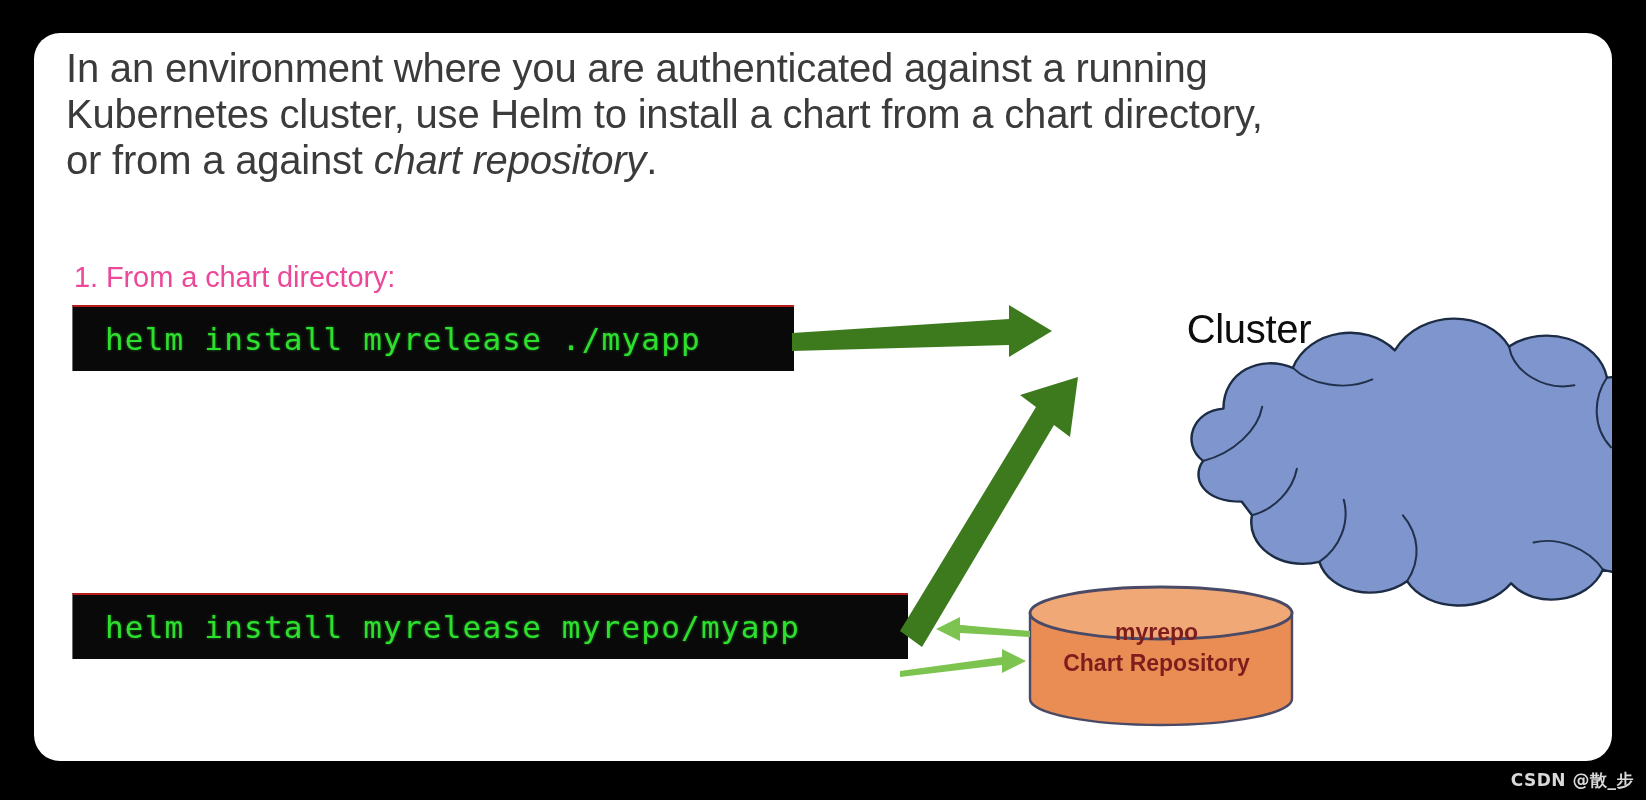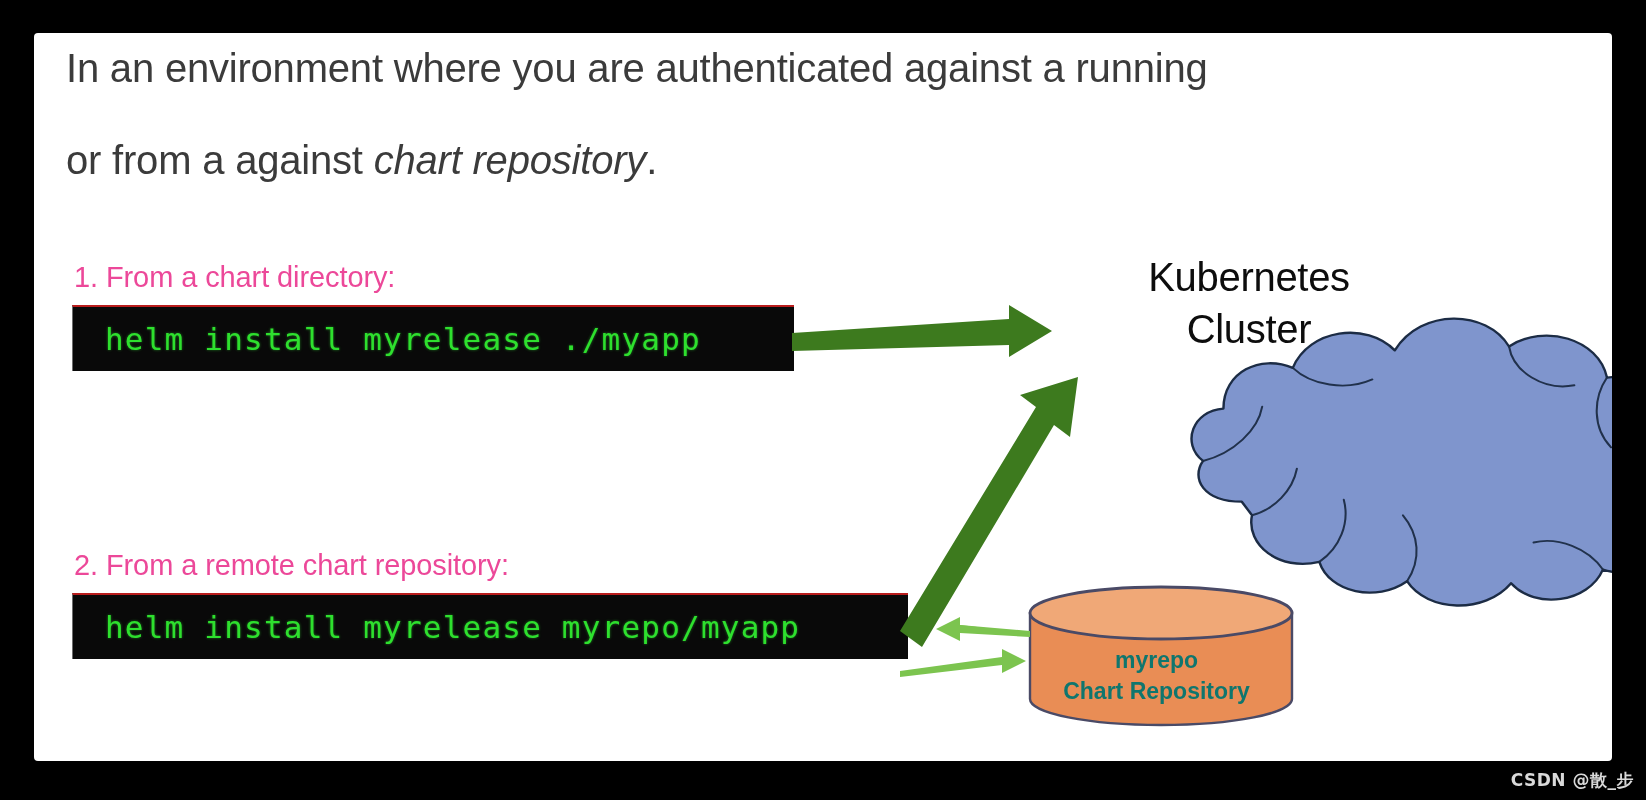--- a/index.html
+++ b/index.html
@@ -22,21 +22,21 @@
   }
 
   
   #slide-card {
     position: absolute;
     left: 34px;
     top: 33px;
     width: 1578px;
     height: 728px;
     background: #ffffff;
-    border-radius: 4px;
+    border-radius: 26px;
     overflow: hidden;
   }
 
   
   #headline {
     position: absolute;
     left: 32px;
     top: 12px;
     width: 1300px;
     color: #3b3b3b;
@@ -118,24 +118,24 @@
     font-size: 40px;
     line-height: 52px;
     font-weight: 400;
     letter-spacing: -0.3px;
   }
 
   
   #repo-label {
     position: absolute;
     left: 985px;
-    top: 612px;
+    top: 584px;
     width: 275px;
     text-align: center;
-    color: #0f766e;
+    color: #7f1d1d;
     font-family: "Liberation Sans", sans-serif;
   }
   #repo-label .repo-name {
     display: block;
     font-size: 23px;
     font-weight: bold;
     line-height: 30px;
   }
   #repo-label .repo-kind {
     display: block;
@@ -158,31 +158,30 @@
 </style>
 </head>
 <body>
 
 <div id="stage">
 
   <div id="slide-card">
 
     <div id="headline">
       <span>In an environment where you are authenticated against a running</span><br>
-      <br>
+      <span>Kubernetes cluster, use Helm to install a chart from a chart directory,</span><br>
       <span>or from a against </span><span class="em">chart repository</span><span>.</span>
     </div>
 
     <div class="step-caption" id="caption-1">1. From a chart directory:</div>
 
     <div class="terminal" id="terminal-1">
       <span class="cmd">helm install myrelease ./myapp</span>
     </div>
 
-    <div class="step-caption" id="caption-2">2. From a remote chart repository:</div>
 
     <div class="terminal" id="terminal-2">
       <span class="cmd">helm install myrelease myrepo/myapp</span>
     </div>
 
     <svg id="art" viewBox="0 0 1578 728">
 
       <g>
         <path d="
             M 190 310
@@ -239,21 +238,21 @@
 
         <path d="M 996 600 L 926 592 L 926 584 L 902 596 L 926 608 L 926 600 Z" fill="#7cc44f"></path>
         <path d="M 926 592 L 996 598 L 996 604 L 926 600 Z" fill="#7cc44f"></path>
 
         <path d="M 866 638 L 968 624 L 968 616 L 992 628 L 968 640 L 968 632 L 866 644 Z" fill="#7cc44f"></path>
       </g>
 
     </svg>
 
     <div id="cloud-label">
-      <span>Kubernetes</span><br>
+      <br>
       <span>Cluster</span>
     </div>
 
     <div id="repo-label">
       <span class="repo-name">myrepo</span>
       <span class="repo-kind">Chart Repository</span>
     </div>
 
   </div>
 

